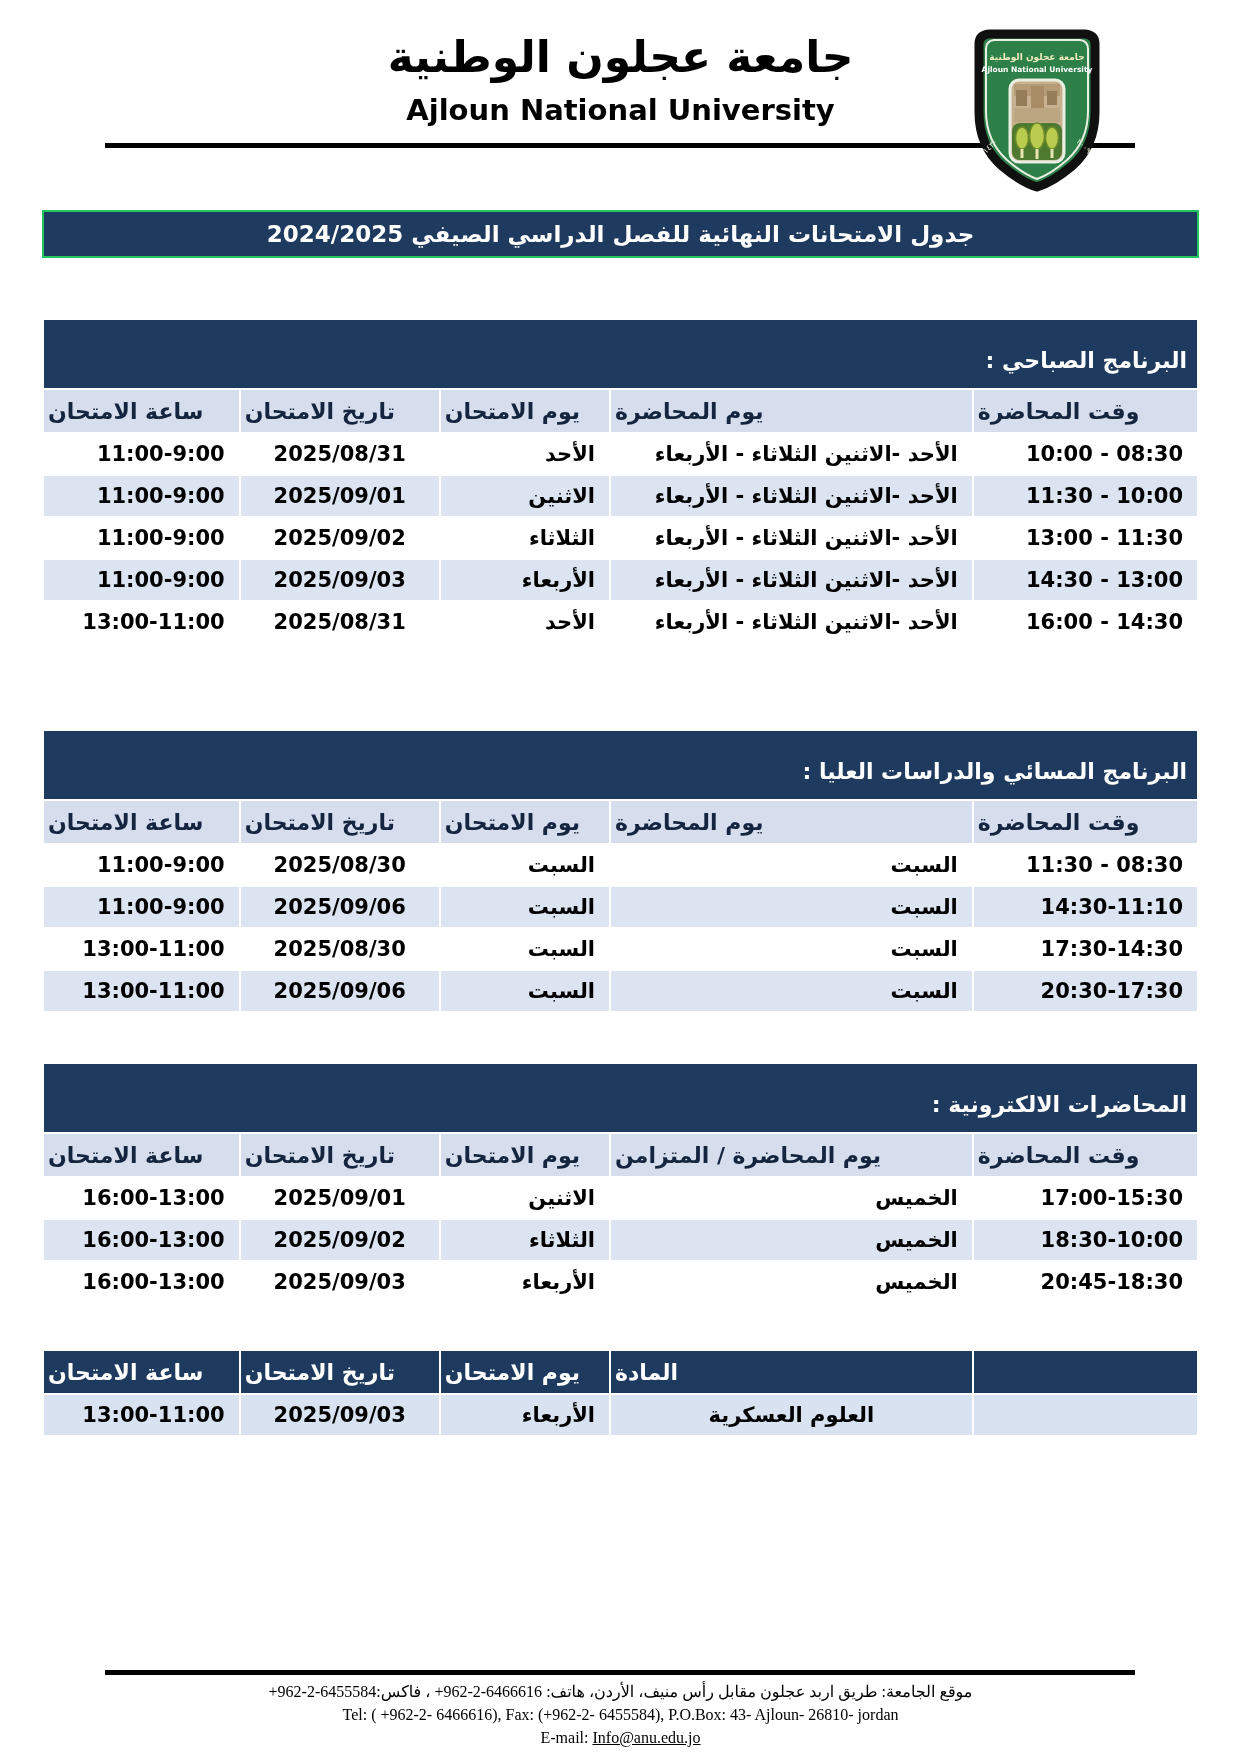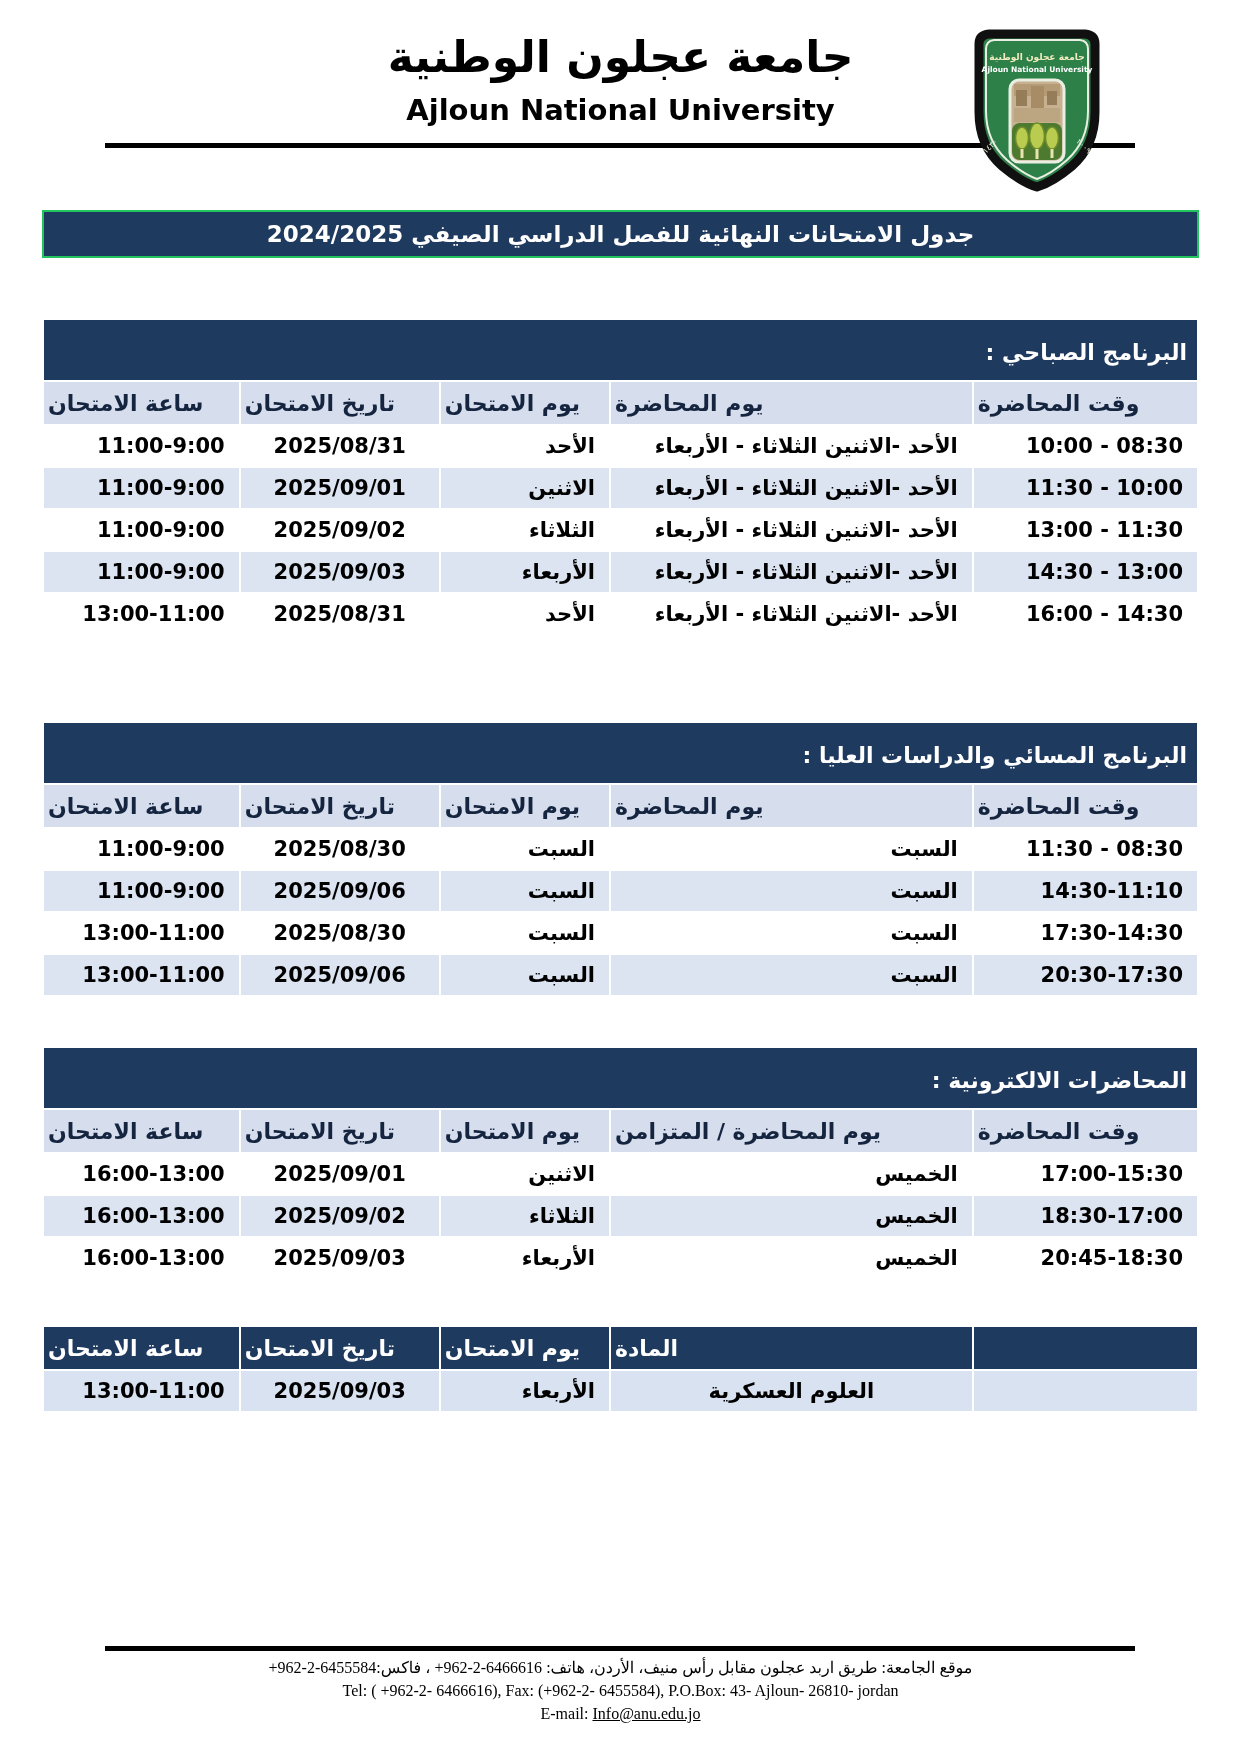--- a/index.html
+++ b/index.html
@@ -15,21 +15,21 @@
   .header-rule{height:5px;background:#000;width:1030px;margin-left:63px;}
 
   
   .banner{margin-top:62px;height:44px;line-height:44px;background:var(--navy,#1F3A5F);
           border:2px solid #22c55e;color:#fff;text-align:center;font-size:23px;font-weight:bold;}
 
   
   .sched{width:100%;border-collapse:separate;border-spacing:2px;table-layout:fixed;}
   .t1{margin-top:60px}.t2{margin-top:85px}.t3{margin-top:49px}.t4{margin-top:45px}
   .sched tr.section td{background:var(--navy,#1F3A5F);color:#fff;height:56px;text-align:right;
-          padding:4px 10px 0 0;font-size:22px;font-weight:bold;white-space:nowrap;}
+          padding:12px 10px 0 0;font-size:22px;font-weight:bold;white-space:nowrap;}
   .sched th{background:var(--hdr,#D6DEEE);color:#15253F;height:42px;font-size:22px;font-weight:bold;
           text-align:left;padding:0 4px;white-space:nowrap;overflow:hidden;}
   .sched tbody td{height:40px;font-size:21px;font-weight:bold;color:#000;text-align:right;
           padding:0 14px 0 4px;white-space:nowrap;overflow:hidden;background:#fff;}
   .sched tbody tr:nth-child(even) td{background:var(--alt,#DCE4F1);}
   .sched td.center{text-align:center;padding-right:4px;}
   .subject th{background:var(--navy,#1F3A5F);color:#fff;}
   .subject tbody td{background:#D9E2F0 !important;}
 
   
@@ -211,21 +211,21 @@
         </thead>
         <tbody>
           <tr>
             <td><span dir="ltr">17:00-15:30</span></td>
             <td>الخميس</td>
             <td>الاثنين</td>
             <td class="center"><span dir="ltr">2025/09/01</span></td>
             <td><span dir="ltr">16:00-13:00</span></td>
           </tr>
           <tr>
-            <td><span dir="ltr">18:30-17:00</span></td>
+            <td><span dir="ltr">18:30-10:00</span></td>
             <td>الخميس</td>
             <td>الثلاثاء</td>
             <td class="center"><span dir="ltr">2025/09/02</span></td>
             <td><span dir="ltr">16:00-13:00</span></td>
           </tr>
           <tr>
             <td><span dir="ltr">20:45-18:30</span></td>
             <td>الخميس</td>
             <td>الأربعاء</td>
             <td class="center"><span dir="ltr">2025/09/03</span></td>

